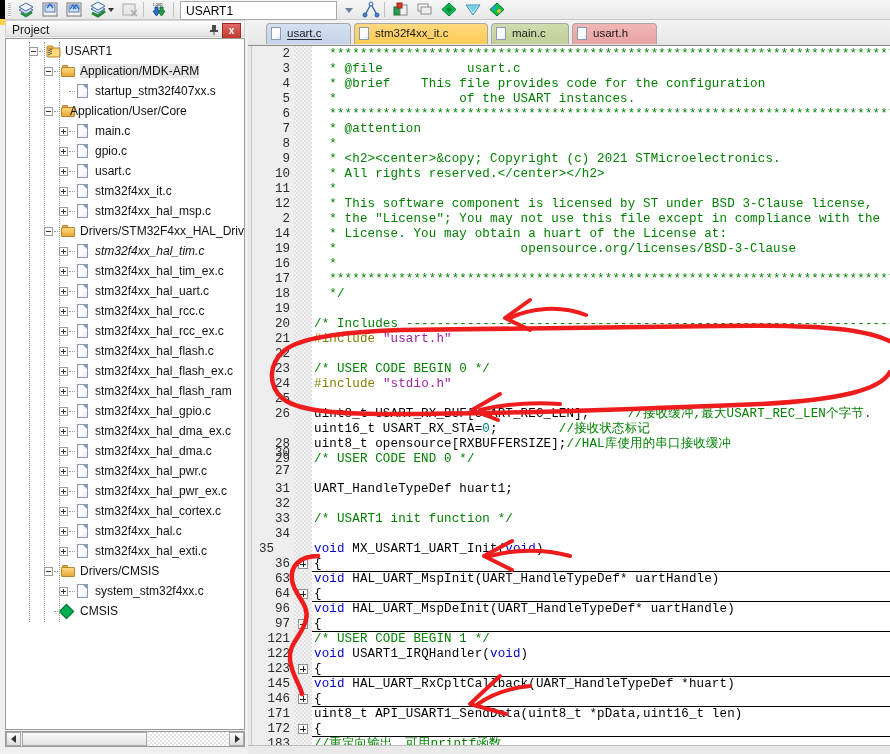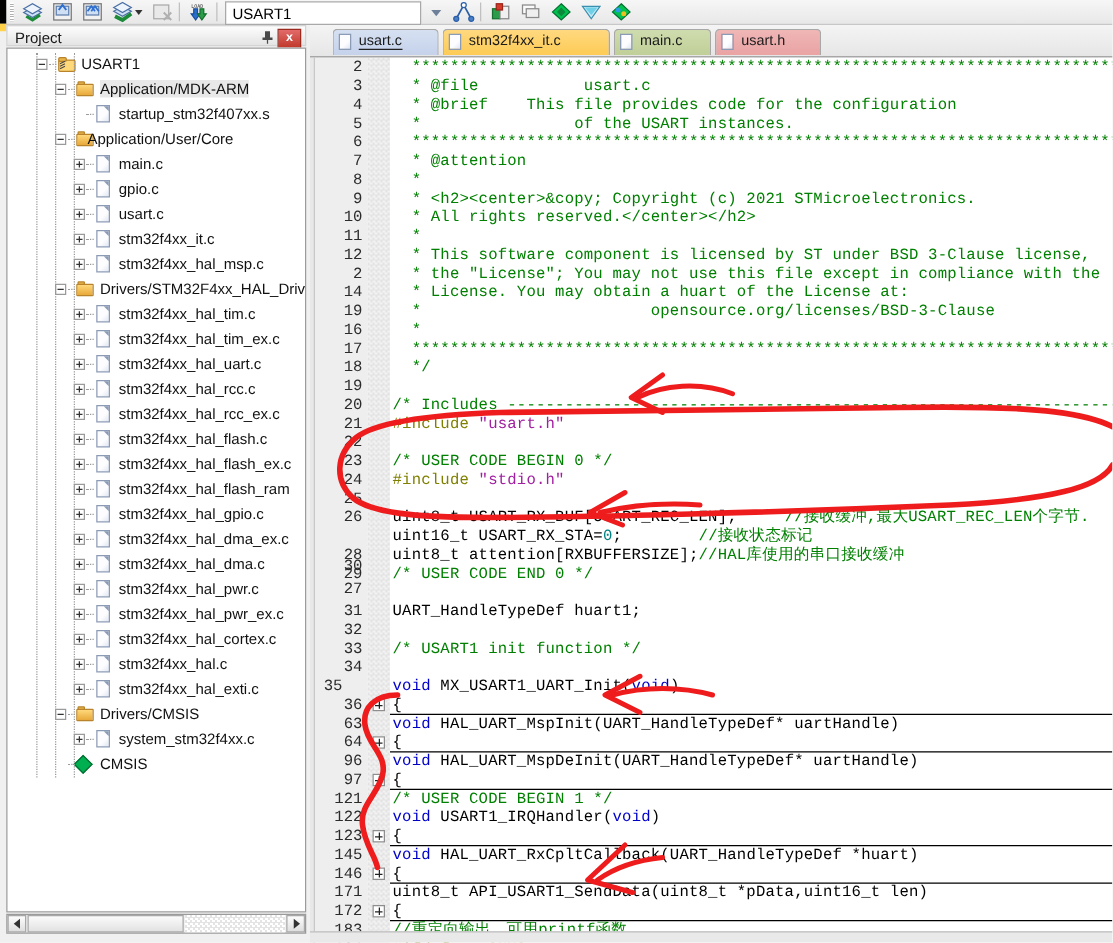--- a/index.html
+++ b/index.html
@@ -303,21 +303,21 @@
           <div class="node">
             <span class="tgl" style="left: 38px;"></span>
             <span class="dotsh" style="left: 48px; top: 9px; width: 6px;"></span>
             <span class="folder" style="left: 55px;"></span>
             <span class="nlbl" style="left: 74px;">Drivers/STM32F4xx_HAL_Driv</span>
           </div>
           <div class="node">
             <span class="tgl plus" style="left: 53px;"></span>
             <span class="dotsh" style="left: 63px; top: 9px; width: 6px;"></span>
             <span class="fileic" style="left: 71px;"></span>
-            <span class="nlbl" style="left: 89px;">stm32f4xx_hal_tim.c</span>
+            <span class="nlbl" style="left: 89px; font-style: italic;">stm32f4xx_hal_tim.c</span>
           </div>
           <div class="node">
             <span class="tgl plus" style="left: 53px;"></span>
             <span class="dotsh" style="left: 63px; top: 9px; width: 6px;"></span>
             <span class="fileic" style="left: 71px;"></span>
             <span class="nlbl" style="left: 89px;">stm32f4xx_hal_tim_ex.c</span>
           </div>
           <div class="node">
             <span class="tgl plus" style="left: 53px;"></span>
             <span class="dotsh" style="left: 63px; top: 9px; width: 6px;"></span>
@@ -684,21 +684,21 @@
           <div class="row" style="position: absolute; left: 0px; right: 0px; top: 346px;">
             <span class="ctext"><span class="pl"></span></span>
           </div>
           <div class="row" style="position: absolute; left: 0px; right: 0px; top: 361px;">
             <span class="ctext"><span class="pl">uint8_t USART_RX_BUF[USART_REC_LEN];     </span><span class="cm">//接收缓冲,最大USART_REC_LEN个字节.</span></span>
           </div>
           <div class="row" style="position: absolute; left: 0px; right: 0px; top: 376px;">
             <span class="ctext"><span class="pl">uint16_t USART_RX_STA=</span><span class="num">0</span><span class="pl">;        </span><span class="cm">//接收状态标记</span></span>
           </div>
           <div class="row" style="position: absolute; left: 0px; right: 0px; top: 391px;">
-            <span class="ctext"><span class="pl">uint8_t attention[RXBUFFERSIZE];</span><span class="cm">//HAL库使用的串口接收缓冲</span></span>
+            <span class="ctext"><span class="pl">uint8_t opensource[RXBUFFERSIZE];</span><span class="cm">//HAL库使用的串口接收缓冲</span></span>
           </div>
           <div class="row" style="position: absolute; left: 0px; right: 0px; top: 406px;">
             <span class="ctext"><span class="cm">/* USER CODE END 0 */</span></span>
           </div>
           <div class="row" style="position: absolute; left: 0px; right: 0px; top: 421px;">
             <span class="ctext"><span class="pl"></span></span>
           </div>
           <div class="row" style="position: absolute; left: 0px; right: 0px; top: 436px;">
             <span class="ctext"><span class="pl">UART_HandleTypeDef huart1;</span></span>
           </div>

